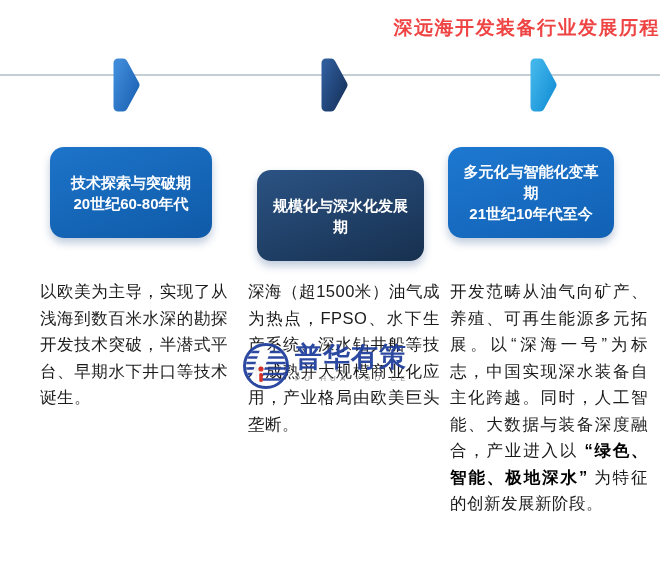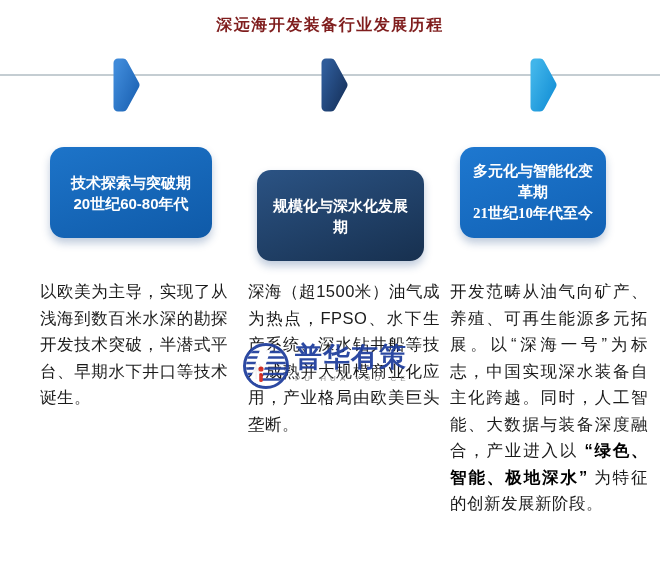--- a/index.html
+++ b/index.html
@@ -11,25 +11,25 @@
     background: #ffffff;
     font-family: "Liberation Sans", sans-serif;
     overflow: hidden;
   }
 
   
   .page-title {
     position: absolute;
     top: 15px; left: 0; right: 0;
     margin: 0;
-    text-align: center;
-    font-size: 16px;
+    text-align: right;
+    font-size: 19px;
     font-weight: 700;
     letter-spacing: 1.5px;
-    color: #7f1d1d;
+    color: #ef4444;
   }
 
   
   .tl-line {
     position: absolute;
     top: 74px; left: 0;
     width: 660px; height: 2px;
     background: #c4cdd2;
   }
   .tl-arrow { position: absolute; top: 57px; width: 30px; height: 56px; }
@@ -50,21 +50,21 @@
     text-align: center;
     color: #ffffff;
     font-weight: 700;
     font-size: 15px;
     line-height: 21px;
     padding: 4px 10px;
     box-shadow: 0 5px 9px rgba(25, 70, 130, 0.28);
   }
   .stage-box.b1 { left: 50px;  width: 162px; background: linear-gradient(160deg, #1d74c9, #0f5aa8); }
   .stage-box.b2 { left: 257px; width: 167px; background: linear-gradient(160deg, #2b5384, #17304f); margin-top: 23px; }
-  .stage-box.b3 { left: 460px; width: 146px; background: linear-gradient(160deg, #1e78d0, #1161b4); font-family: Liberation Serif, serif; }
+  .stage-box.b3 { left: 448px; width: 166px; background: linear-gradient(160deg, #1e78d0, #1161b4); }
 
   
   .desc {
     position: absolute;
     top: 266px;
     margin: 12px;
     font-size: 16.5px;
     line-height: 26.5px;
     color: #1b1b1b;
     letter-spacing: 0.5px;

